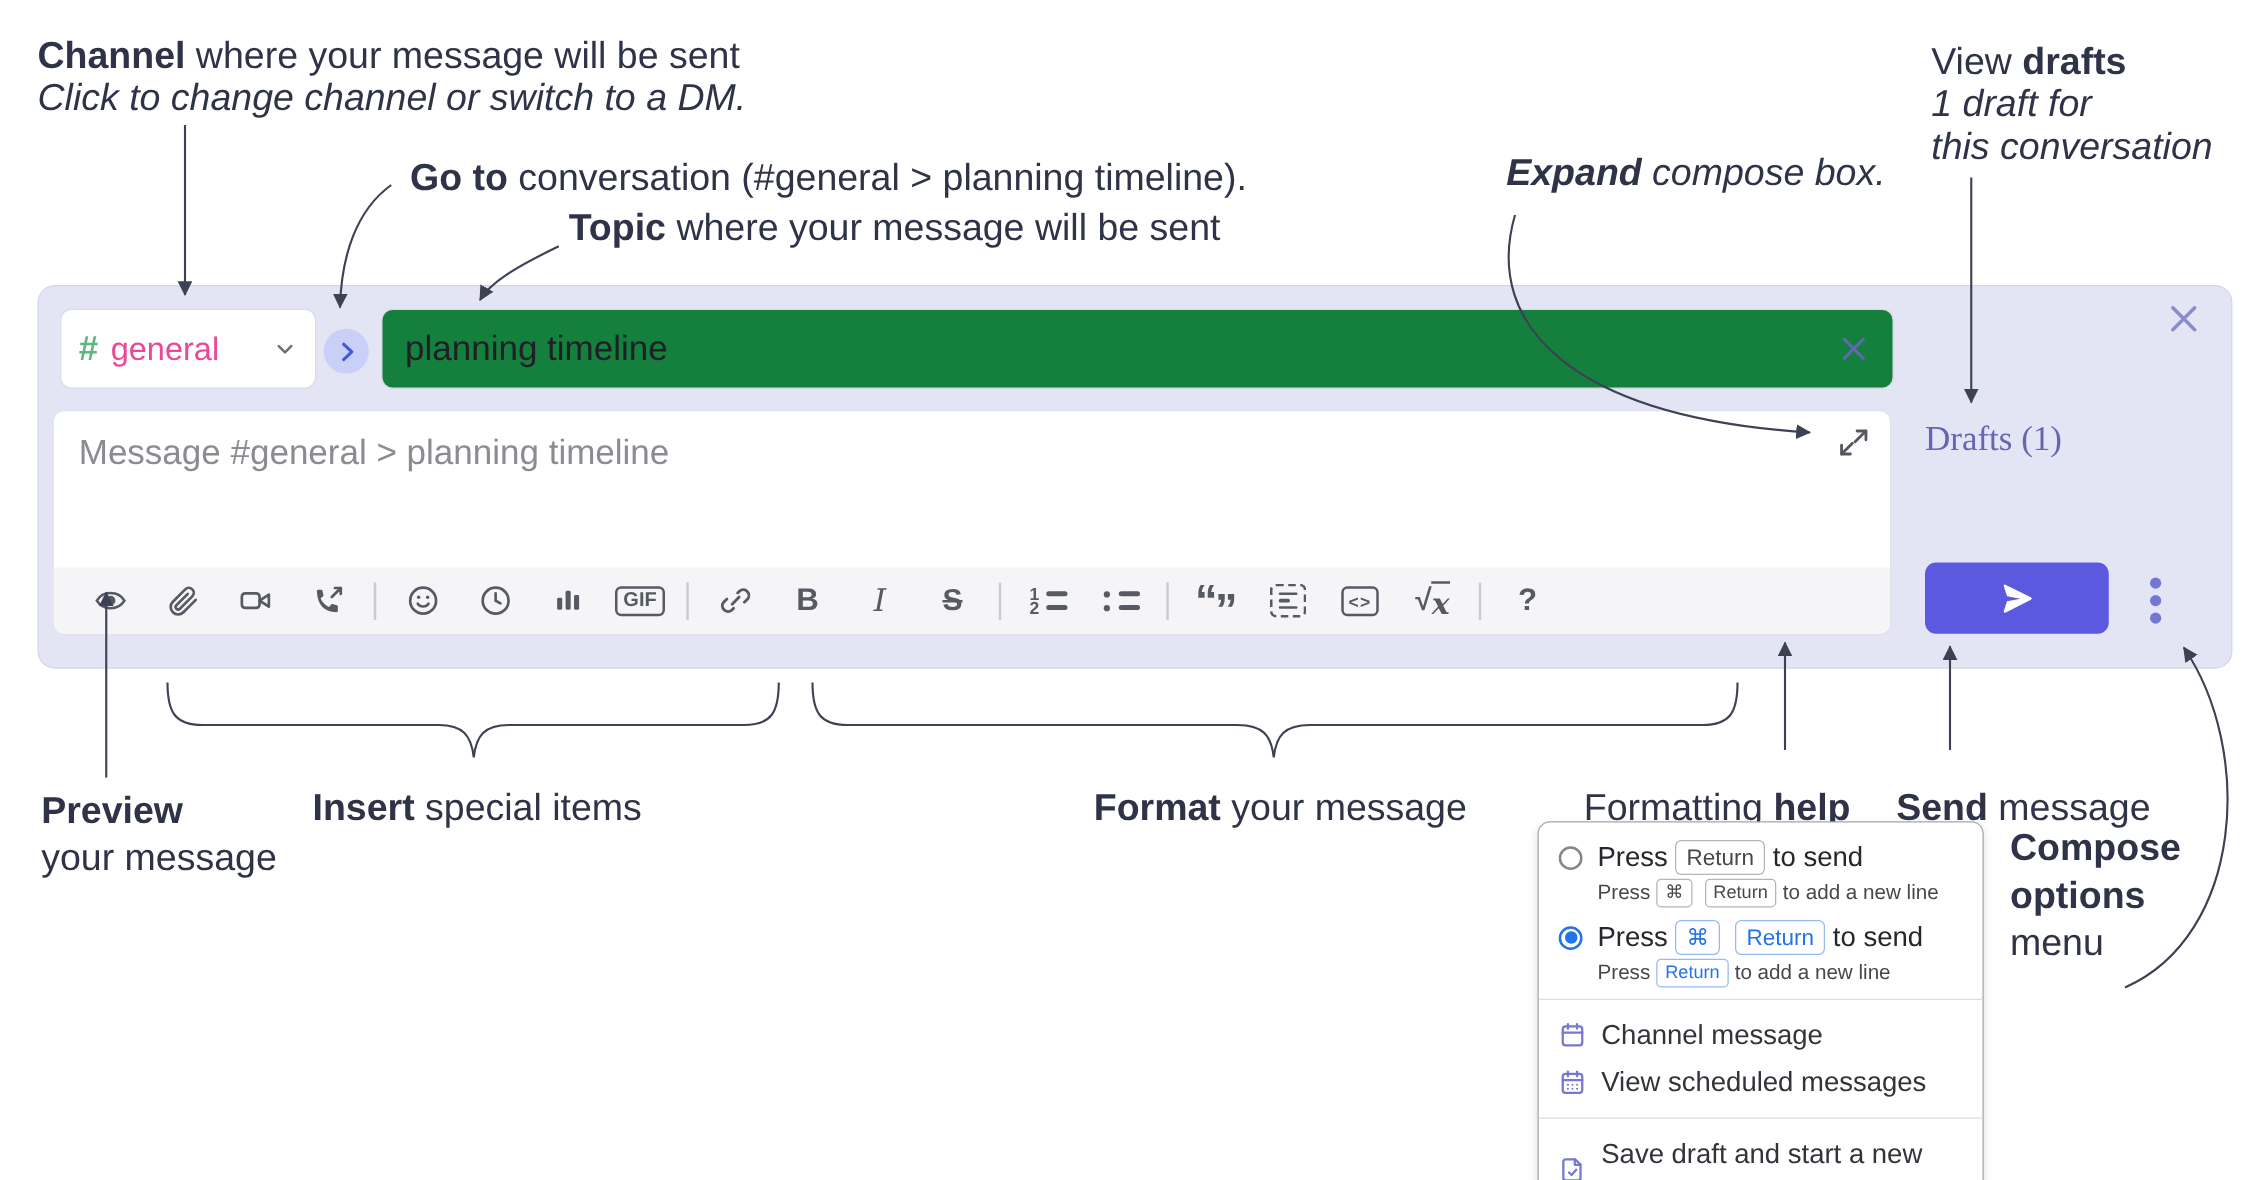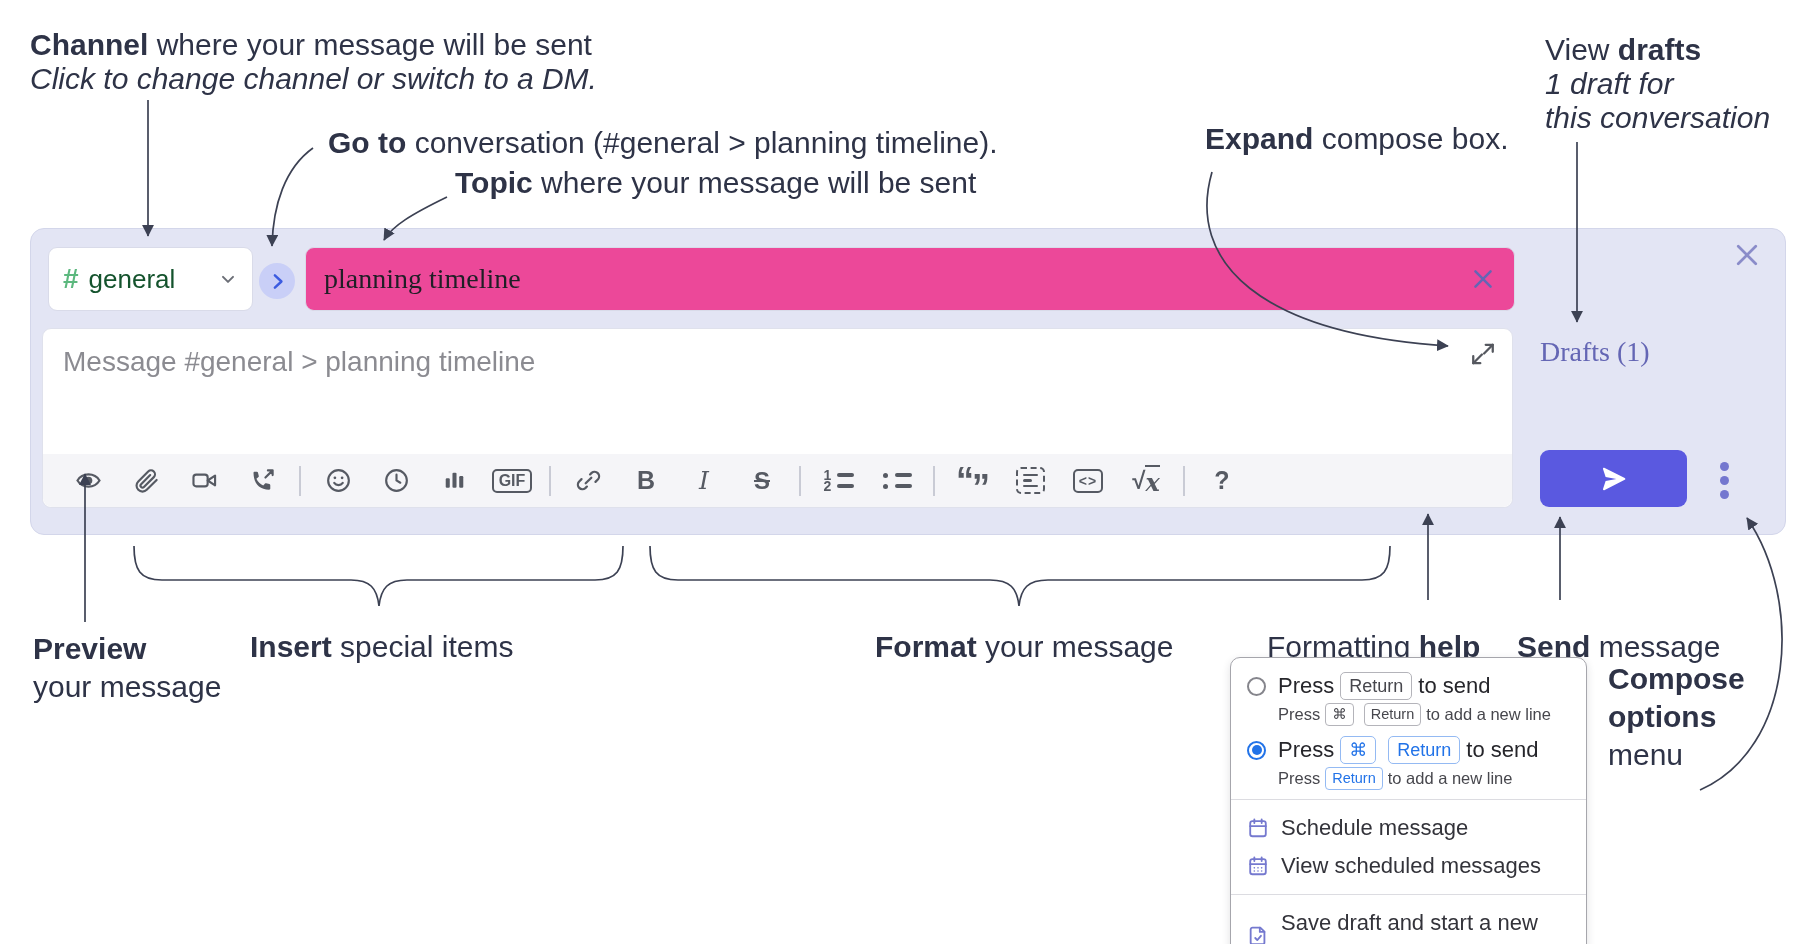--- a/index.html
+++ b/index.html
@@ -10,26 +10,26 @@
   .note{font-size:30px;line-height:34px;color:#2e3347;}
   .note b{font-weight:700;}
   .note .it{font-style:italic;}
   
   #panel{left:30px;top:228px;width:1756px;height:307px;background:#e3e5f4;
          border:1px solid #d3d6ea;border-radius:14px;box-sizing:border-box;}
   .whitebox{background:#fff;border:1px solid #d9dbe9;border-radius:9px;box-sizing:border-box;}
   #channel-btn{left:48px;top:247px;width:205px;height:64px;display:flex;align-items:center;
                gap:10px;padding:0 14px;cursor:pointer;}
   #channel-hash{color:#5cb87e;font-weight:700;font-size:28px;}
-  #channel-name{font-size:26px;color:#14532d;flex:1;}
+  #channel-name{font-size:26px;color:#ec4899;flex:1;}
   #goto-circle{left:259px;top:263px;width:36px;height:36px;border-radius:50%;
                background:#c9cff7;display:flex;align-items:center;justify-content:center;cursor:pointer;}
   #topic-input{left:305px;top:247px;width:1210px;height:64px;padding:0 60px 0 18px;
                font-size:28px;color:#1f1f26;border:1px solid #d9dbe9;border-radius:9px;
-               background:#ec4899;font-family:Liberation Serif, serif;box-sizing:border-box;}
+               background:#15803d;font-family:Liberation Sans, sans-serif;box-sizing:border-box;}
   #topic-clear{left:1470px;top:266px;width:26px;height:26px;cursor:pointer;}
   #panel-close{left:1732px;top:240px;width:30px;height:30px;cursor:pointer;}
   #message-box{left:42px;top:328px;width:1471px;height:180px;background:#fff;
                border:1px solid #dfe1ec;border-radius:9px;box-sizing:border-box;text-decoration:underline;}
   #msg-placeholder{left:20px;top:17px;font-size:28px;color:#8b8b91;position:absolute;}
   #expand-btn{position:absolute;right:16px;top:12px;width:26px;height:26px;color:#55585f;cursor:pointer;}
   #toolbar{position:absolute;left:0;right:0;bottom:0;height:53px;background:#f5f5f8;
            border-radius:0 0 9px 9px;display:flex;align-items:center;padding:0 0 0 16px;}
   .tb{width:44px;height:40px;margin:16px 7px;display:flex;align-items:center;justify-content:center;
       color:#565a63;cursor:pointer;flex:0 0 auto;}
@@ -93,21 +93,21 @@
   </div>
 
   <div class="abs note" style="left:328px;top:126px;">
     <b>Go to</b><span> conversation (#general &gt; planning timeline).</span>
   </div>
 
   <div class="abs note" style="left:455px;top:166px;">
     <b>Topic</b><span> where your message will be sent</span>
   </div>
 
-  <div class="abs note" style="left:1205px;top:122px;">
+  <div class="abs note" style="left:1205px;top:122px;font-style:italic;">
     <b>Expand</b><span> compose box.</span>
   </div>
 
   <div class="abs note" style="left:1545px;top:33px;">
     <div><span>View </span><b>drafts</b></div>
     <div class="it">1 draft for</div>
     <div class="it">this conversation</div>
   </div>
 
   <div class="abs" id="panel"></div>
@@ -325,21 +325,21 @@
       <span>to add a new line</span>
     </div>
 
     <div class="menu-divider"></div>
 
     <div class="menu-item">
       <svg viewBox="0 0 24 24" fill="none" stroke="currentColor" stroke-width="2" stroke-linecap="round">
           <rect x="3.5" y="4.5" width="17" height="16.5" rx="2.5"></rect>
           <path d="M8 2.5V6.5M16 2.5V6.5M3.5 10h17"></path>
         </svg>
-      <span>Schedule message</span>
+      <span>Channel message</span>
     </div>
     <div class="menu-item">
       <svg viewBox="0 0 24 24" fill="none" stroke="currentColor" stroke-width="2" stroke-linecap="round">
           <rect x="3.5" y="4.5" width="17" height="16.5" rx="2.5"></rect>
           <path d="M8 2.5V6.5M16 2.5V6.5M3.5 10h17"></path>
           <circle cx="8" cy="14" r="0.9" fill="currentColor" stroke="none"></circle>
           <circle cx="12" cy="14" r="0.9" fill="currentColor" stroke="none"></circle>
           <circle cx="16" cy="14" r="0.9" fill="currentColor" stroke="none"></circle>
           <circle cx="8" cy="17.5" r="0.9" fill="currentColor" stroke="none"></circle>
           <circle cx="12" cy="17.5" r="0.9" fill="currentColor" stroke="none"></circle>

